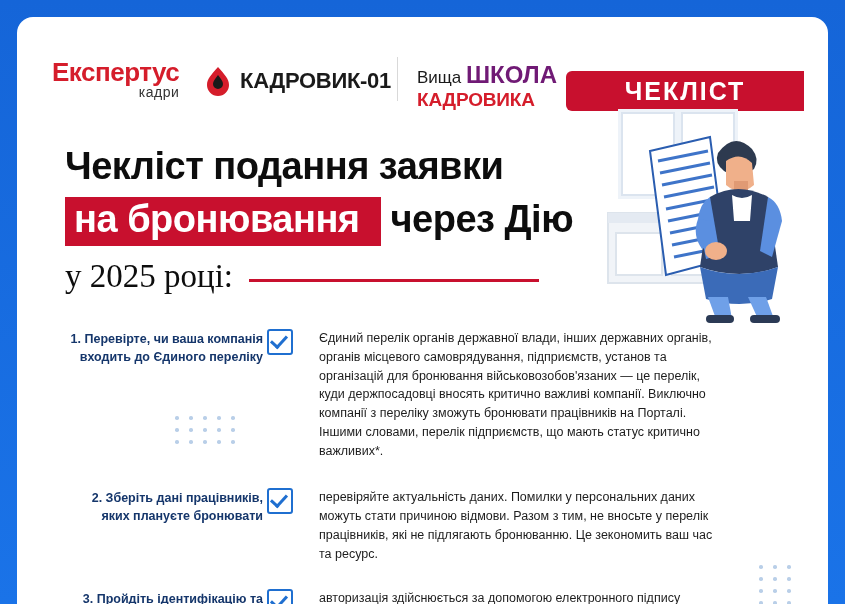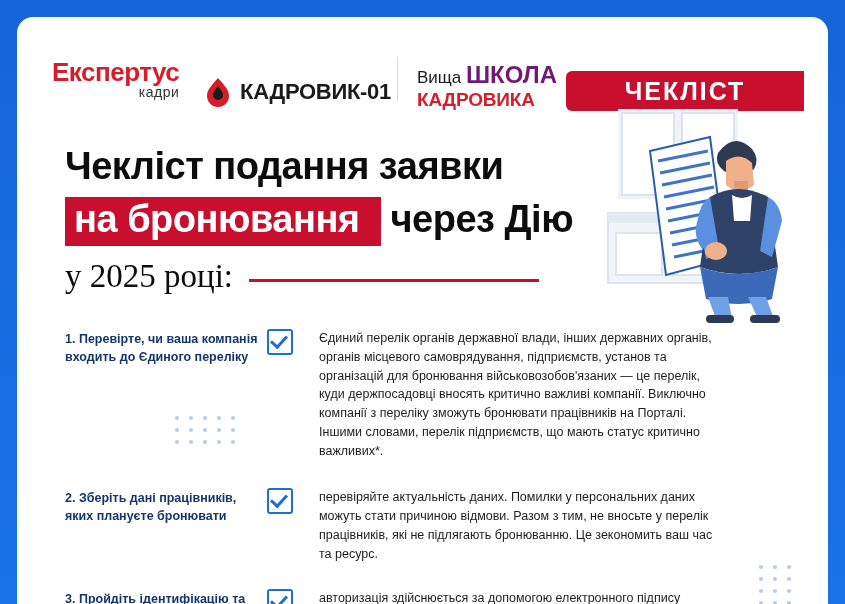--- a/index.html
+++ b/index.html
@@ -54,21 +54,21 @@
     font-size: 14px;
     color: #333;
     text-align: right;
     margin-top: 0;
     letter-spacing: 0.5px;
   }
 
   .brand-kadrovyk {
     position: absolute;
     left: 188px;
-    top: 60px;
+    top: 49px;
     display: flex;
     align-items: center;
   }
   .drop-icon {
     width: 26px;
     height: 30px;
     margin-right: 9px;
     position: relative;
   }
   .brand-kadrovyk .txt {
@@ -214,20 +214,21 @@
     align-items: flex-start;
     margin-bottom: 26px;
   }
   .item-label {
     width: 198px;
     font-size: 12.5px;
     font-weight: bold;
     color: #15366b;
     line-height: 1.45;
     padding-top: 1px;
+    text-align: right;
   }
   .check {
     width: 22px;
     height: 22px;
     border: 2px solid #1f6fd0;
     border-radius: 3px;
     margin-right: 26px;
     margin-left: 4px;
     position: relative;
     flex: none;

